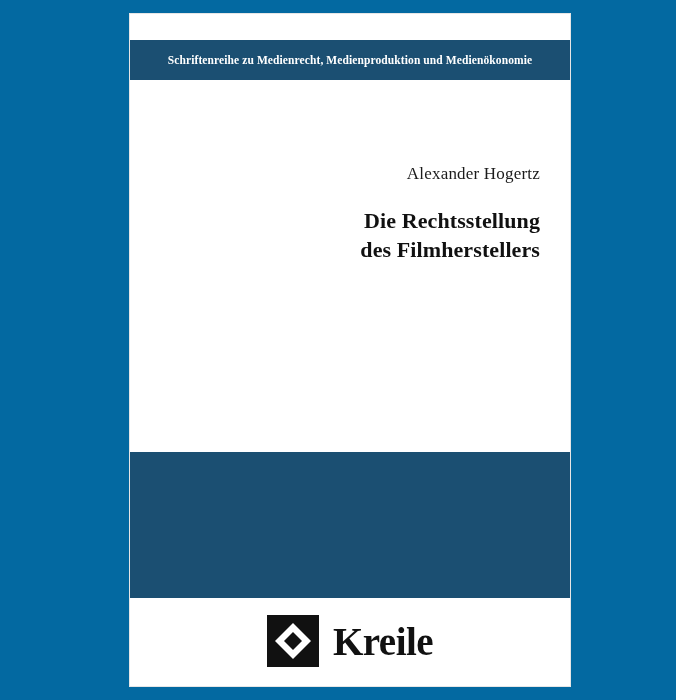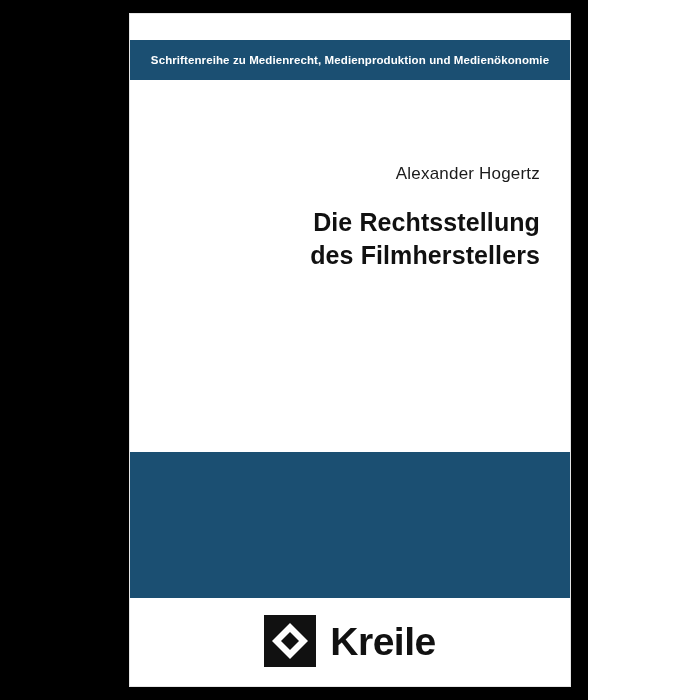--- a/index.html
+++ b/index.html
@@ -8,23 +8,24 @@
     background: #ffffff;
   }
   body {
     width: 700px;
     height: 700px;
     font-family: "Liberation Sans", sans-serif;
     overflow: hidden;
   }
   .page {
     position: relative;
-    width: 588px;
+    width: 676px;
     height: 700px;
-    background: #000000;
+    background: #0369a1;
+    font-family: Liberation Serif, serif;
   }
   
   .cover {
     position: absolute;
     left: 130px;
     top: 14px;
     width: 440px;
     height: 672px;
     background: #ffffff;
     box-shadow: 0 0 0 1px #e6e6e6;
@@ -75,21 +76,21 @@
   
   .title-block {
     position: absolute;
     right: 30px;
     top: 192px;
     width: 380px;
     text-align: right;
   }
   .title-line {
     color: #111111;
-    font-size: 25px;
+    font-size: 22px;
     font-weight: bold;
     line-height: 1.33;
     letter-spacing: 0.1px;
   }
   
   .lower-band {
     position: absolute;
     left: 0;
     top: 438px;
     width: 100%;

